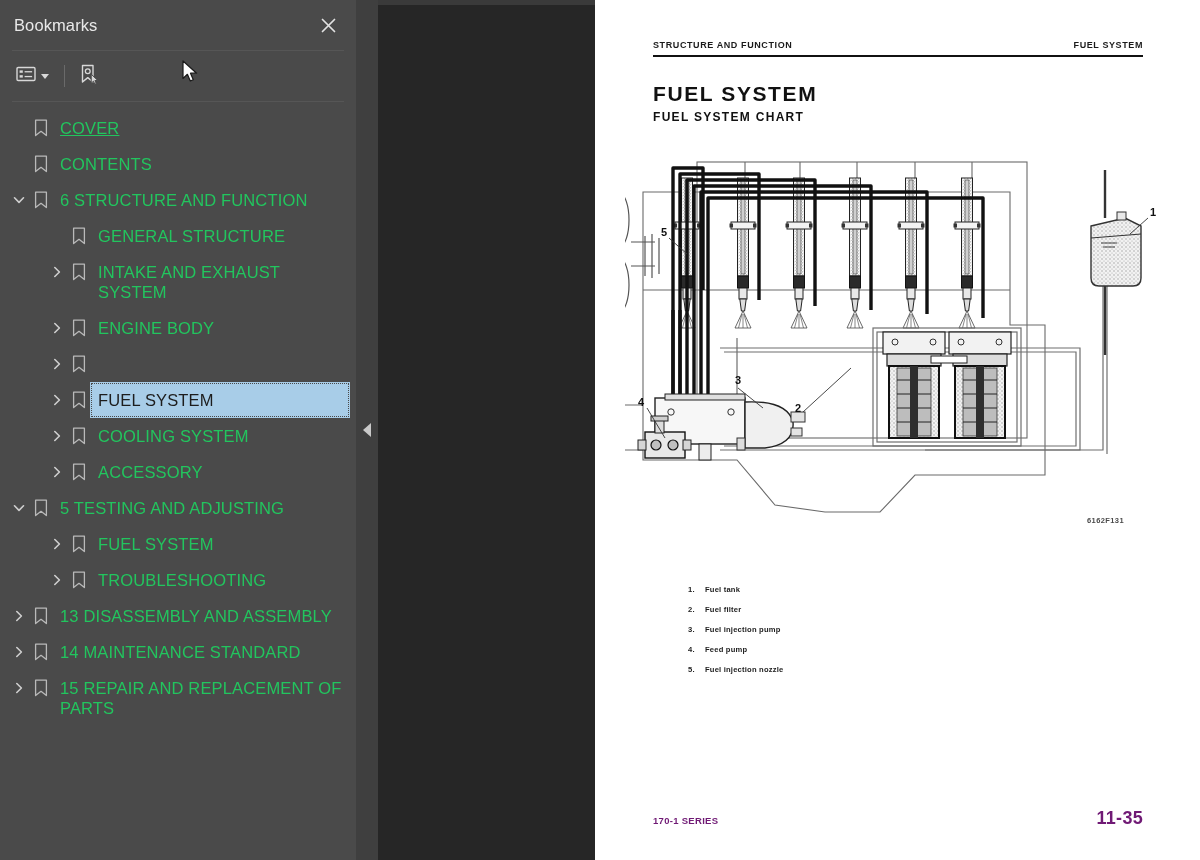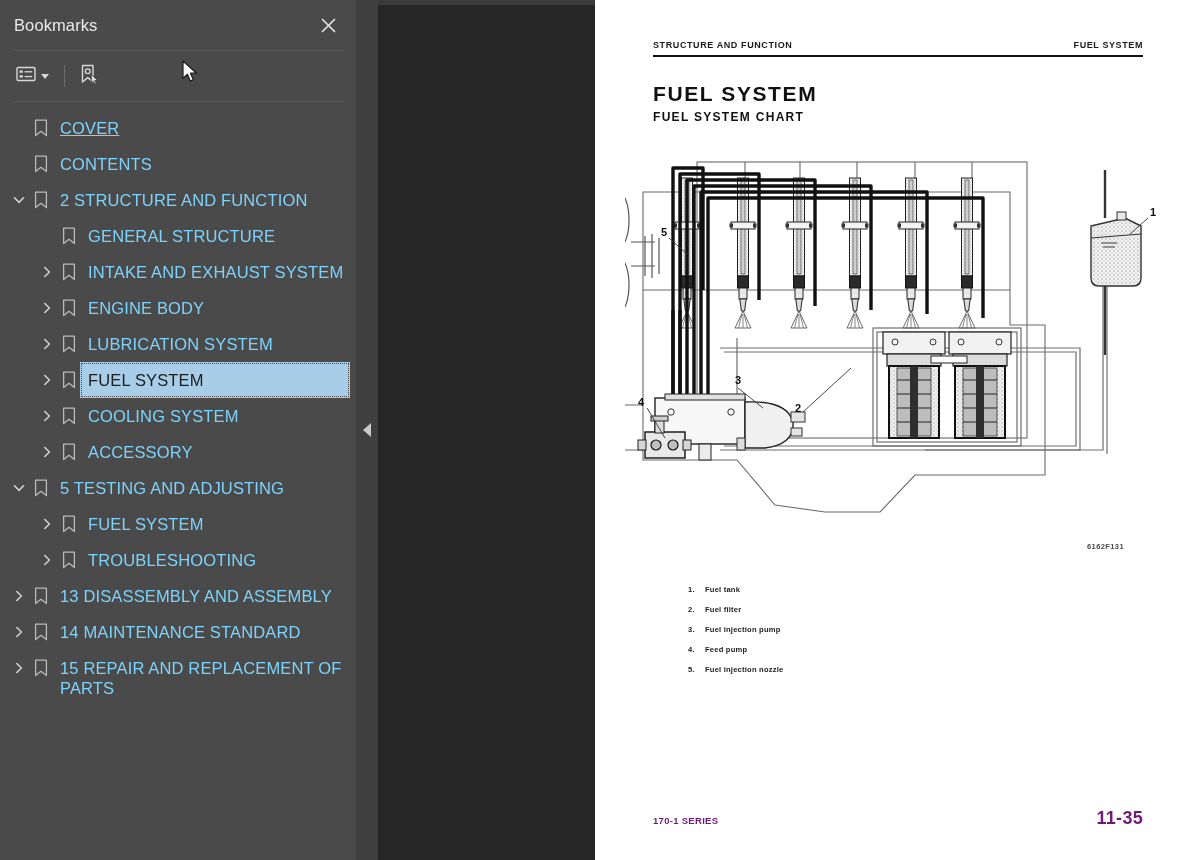--- a/index.html
+++ b/index.html
@@ -85,38 +85,38 @@
     cursor: pointer;
   }
   .bm-bookmark-icon {
     width: 22px; flex: 0 0 22px;
     display: flex; align-items: center; justify-content: center;
     height: 36px;
   }
   .bm-label {
     font-size: 16.5px;
     line-height: 20px;
-    color: #7dd3fc;
+    color: #22c55e;
     padding: 8px 6px 8px 8px;
     letter-spacing: .15px;
     white-space: normal;
     flex: 1 1 auto;
     margin-right: 6px;
   }
   .bm-row.selected .bm-label {
     background: #a8cde8;
     color: #1d1d1d;
     outline: 1px dotted #4a4a4a;
     outline-offset: -2px;
   }
   .bm-label.link-hover { text-decoration: underline; }
 
   
   .lvl-0 { padding-left: 8px; }
-  .lvl-1 { padding-left: 36px; align-items: flex-end; }
+  .lvl-1 { padding-left: 46px; }
 
   
   #panel-splitter {
     position: absolute; left: 356px; top: 0;
     width: 22px; height: 860px;
     background: #3f3f3f;
     display: flex; align-items: center; justify-content: center;
     cursor: pointer;
   }
   .collapse-tri {
@@ -166,21 +166,21 @@
     position: absolute; left: 58px; top: 82px;
     font-weight: bold; font-size: 21px; letter-spacing: 1.6px;
     color: #111;
   }
   .pg-subtitle {
     position: absolute; left: 58px; top: 110px;
     font-weight: bold; font-size: 12px; letter-spacing: 1.3px;
     color: #111;
   }
   .fig-code {
-    position: absolute; left: 492px; top: 542px;
+    position: absolute; left: 492px; top: 516px;
     font-size: 7.5px; font-weight: bold; letter-spacing: .4px;
     color: #4a4a4a;
   }
   .legend {
     position: absolute; left: 93px; top: 585px;
     font-size: 7.6px; font-weight: bold; color: #1d1d1d;
     letter-spacing: .2px;
   }
   .legend-item { display: flex; margin-bottom: 11px; }
   .legend-num { width: 17px; flex: 0 0 17px; }
@@ -271,21 +271,21 @@
           <div class="bm-twisty">
             <svg width="14" height="14" viewBox="0 0 14 14">
               <path d="M2.5 4.8 L7 9.4 L11.5 4.8" fill="none" stroke="#cfcfcf" stroke-width="1.6" stroke-linecap="round" stroke-linejoin="round"></path>
             </svg>
           </div>
           <div class="bm-bookmark-icon">
             <svg width="14" height="18" viewBox="0 0 14 18">
               <path d="M1.6 1.2 H12.4 V16.6 L7 12.3 L1.6 16.6 Z" fill="none" stroke="#b9b9b9" stroke-width="1.3" stroke-linejoin="round"></path>
             </svg>
           </div>
-          <div class="bm-label">2 STRUCTURE AND FUNCTION</div>
+          <div class="bm-label">6 STRUCTURE AND FUNCTION</div>
         </div>
         <div class="bm-row lvl-1">
           <div class="bm-twisty"></div>
           <div class="bm-bookmark-icon">
             <svg width="14" height="18" viewBox="0 0 14 18">
               <path d="M1.6 1.2 H12.4 V16.6 L7 12.3 L1.6 16.6 Z" fill="none" stroke="#b9b9b9" stroke-width="1.3" stroke-linejoin="round"></path>
             </svg>
           </div>
           <div class="bm-label">GENERAL STRUCTURE</div>
         </div>
@@ -319,21 +319,20 @@
           <div class="bm-twisty">
             <svg width="14" height="14" viewBox="0 0 14 14">
               <path d="M4.8 2.5 L9.4 7 L4.8 11.5" fill="none" stroke="#cfcfcf" stroke-width="1.6" stroke-linecap="round" stroke-linejoin="round"></path>
             </svg>
           </div>
           <div class="bm-bookmark-icon">
             <svg width="14" height="18" viewBox="0 0 14 18">
               <path d="M1.6 1.2 H12.4 V16.6 L7 12.3 L1.6 16.6 Z" fill="none" stroke="#b9b9b9" stroke-width="1.3" stroke-linejoin="round"></path>
             </svg>
           </div>
-          <div class="bm-label">LUBRICATION SYSTEM</div>
         </div>
         <div class="bm-row lvl-1 selected">
           <div class="bm-twisty">
             <svg width="14" height="14" viewBox="0 0 14 14">
               <path d="M4.8 2.5 L9.4 7 L4.8 11.5" fill="none" stroke="#cfcfcf" stroke-width="1.6" stroke-linecap="round" stroke-linejoin="round"></path>
             </svg>
           </div>
           <div class="bm-bookmark-icon">
             <svg width="14" height="18" viewBox="0 0 14 18">
               <path d="M1.6 1.2 H12.4 V16.6 L7 12.3 L1.6 16.6 Z" fill="none" stroke="#b9b9b9" stroke-width="1.3" stroke-linejoin="round"></path>

